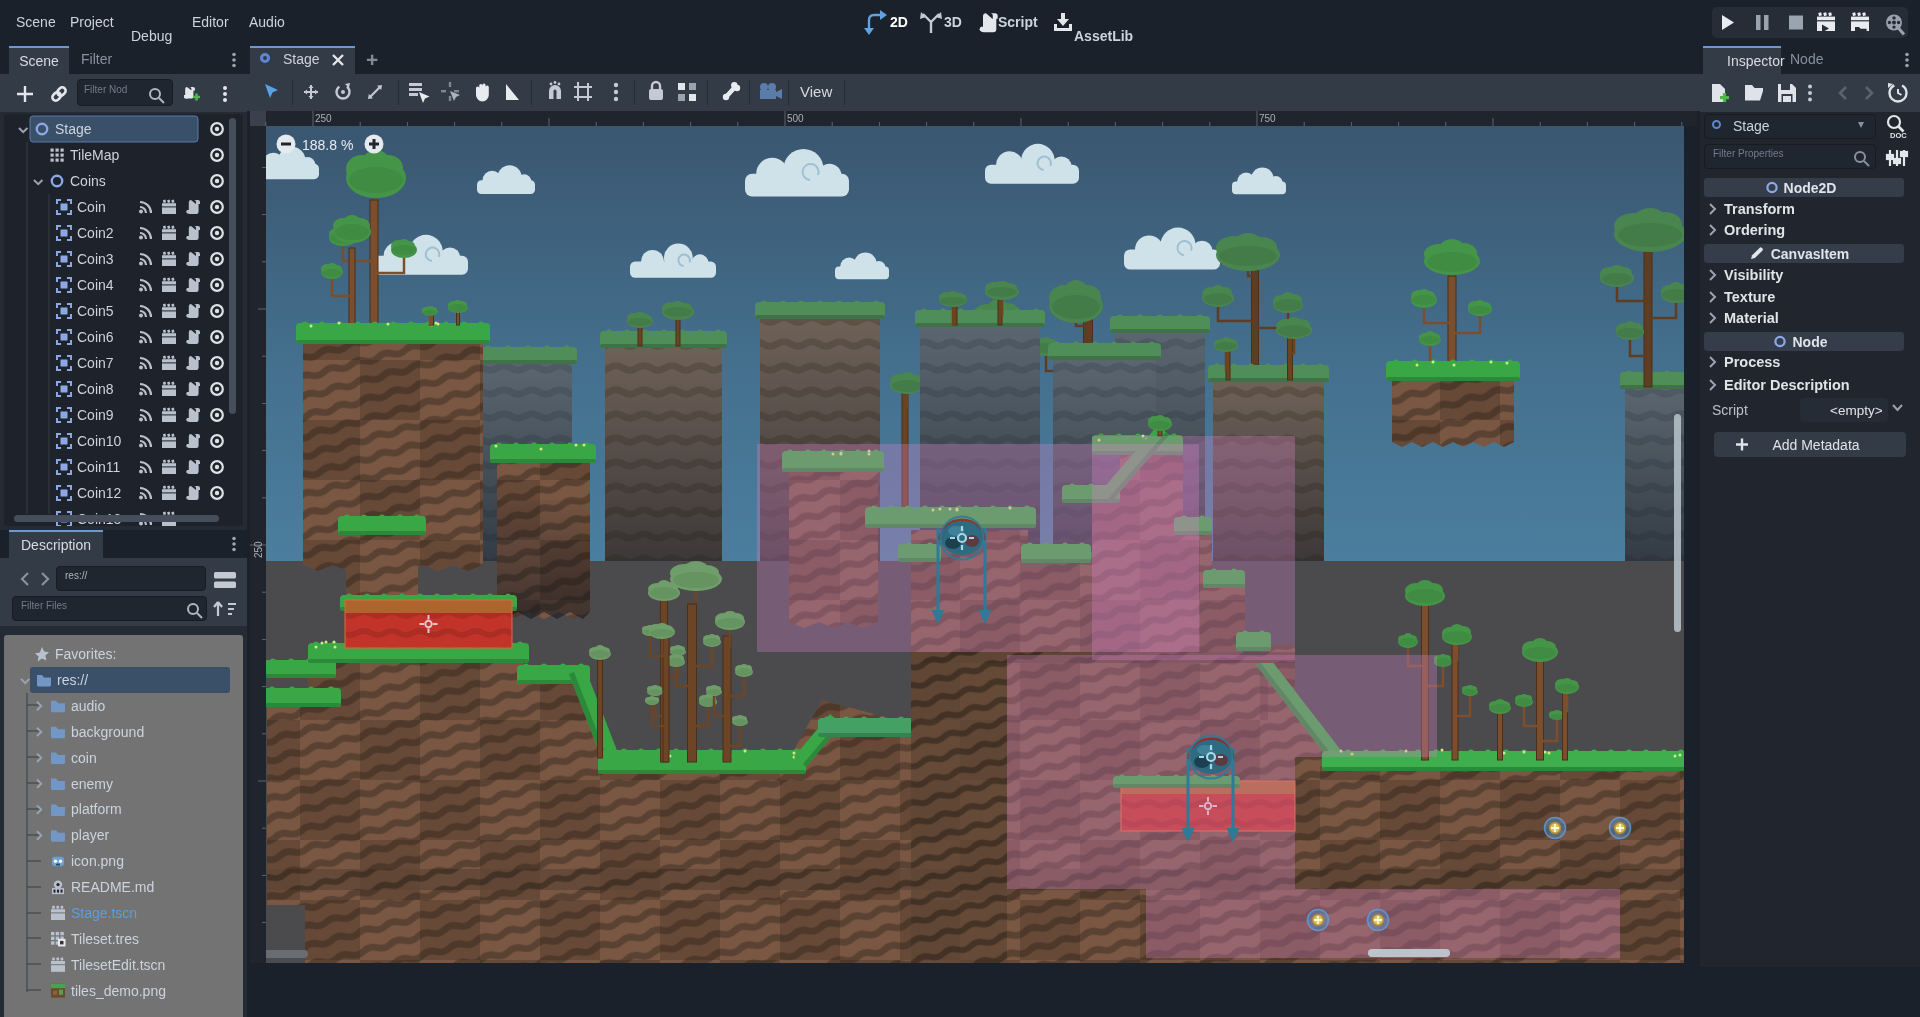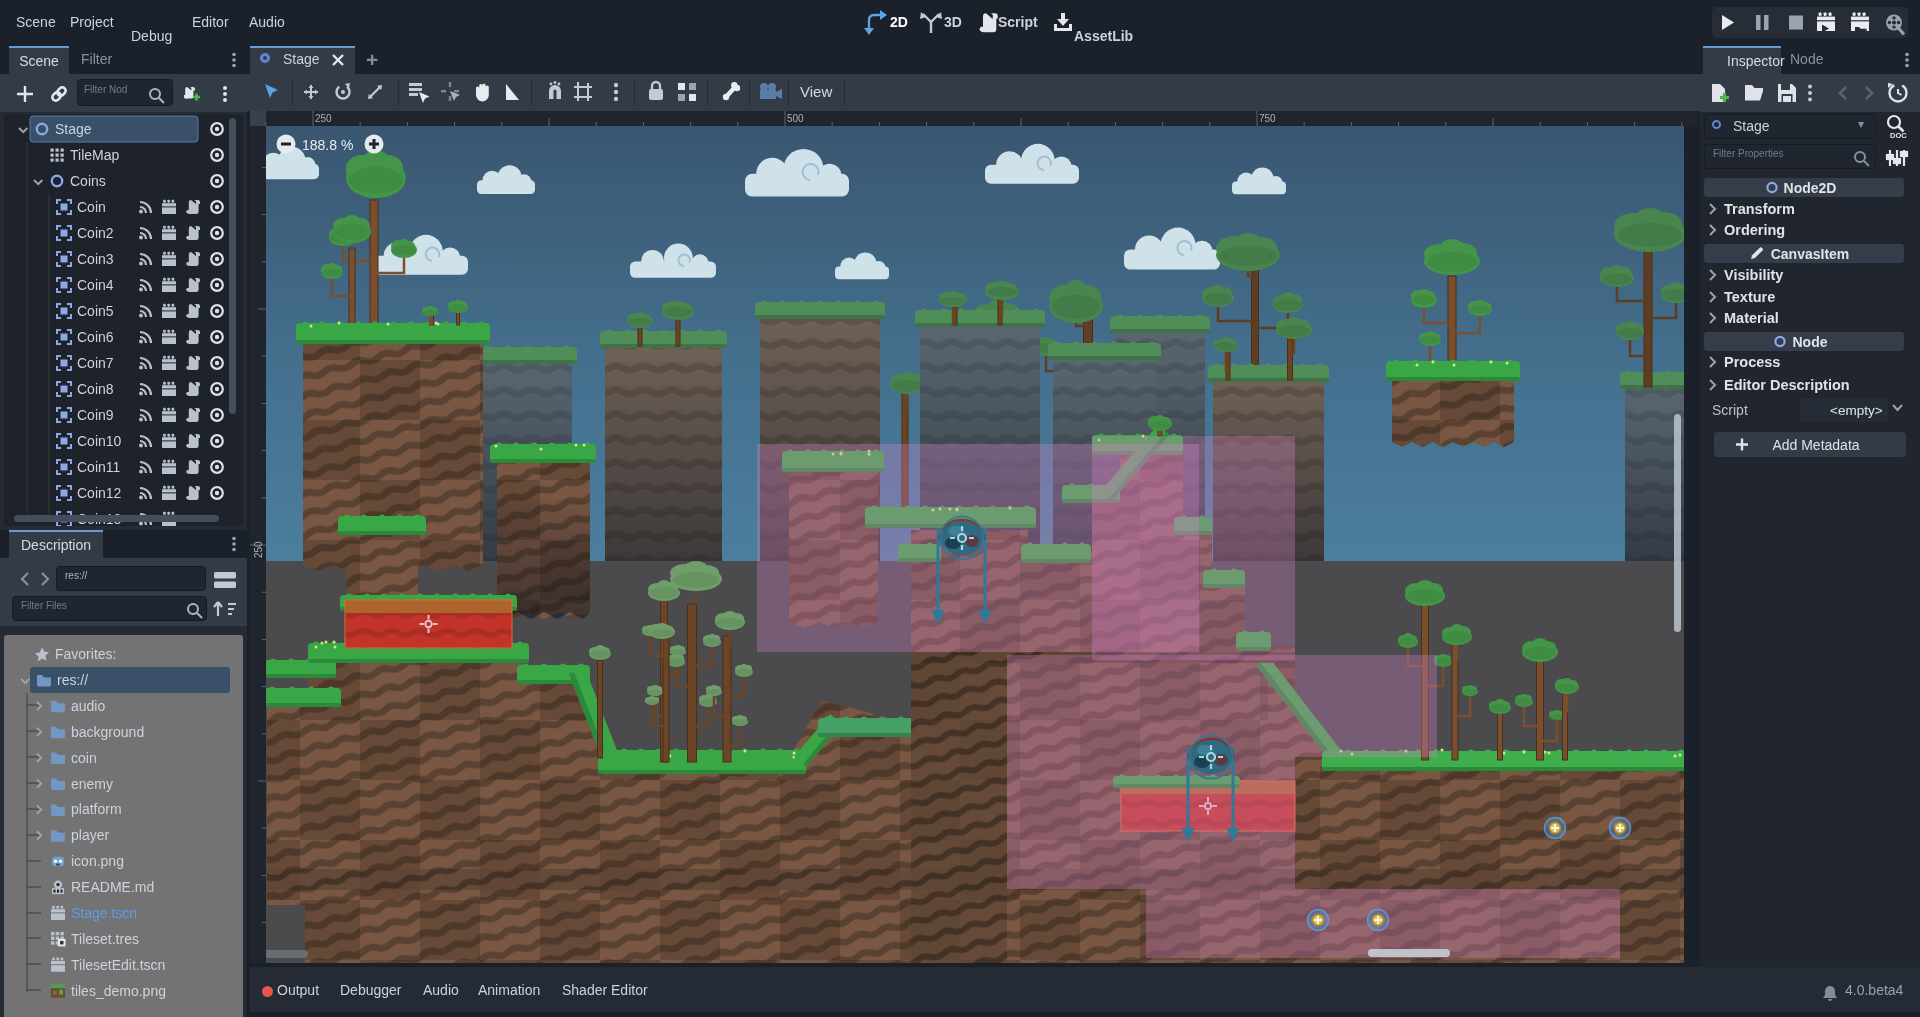--- a/index.html
+++ b/index.html
@@ -1733,26 +1733,14 @@
         </g>
         <g stroke="#e3e7ec" stroke-width="2.2">
           <path d="M190 104 v16 M197 104 v16 M204 104 v16"></path>
           <rect x="187" y="109" width="6" height="4" fill="#e3e7ec"></rect>
           <rect x="194" y="113" width="6" height="4" fill="#e3e7ec"></rect>
           <rect x="201" y="106" width="6" height="4" fill="#e3e7ec"></rect>
         </g>
       </svg>
 </div>
 
-<div class="abs" style="left:250px;top:967px;width:1670px;height:45px;background:#252b35;">
-  <span class="abs" style="left:12px;top:19px;width:11px;height:11px;border-radius:50%;background:#e5574e;"></span>
-  <span class="abs txt" style="left:27px;top:15px;">Output</span>
-  <span class="abs txt" style="left:90px;top:15px;">Debugger</span>
-  <span class="abs txt" style="left:173px;top:15px;">Audio</span>
-  <span class="abs txt" style="left:228px;top:15px;">Animation</span>
-  <span class="abs txt" style="left:312px;top:15px;">Shader Editor</span>
-  <svg class="abs" style="left:1572px;top:18px;" width="16" height="16" viewBox="0 0 16 16">
-        <path d="M8 1 a5 5 0 0 1 5 5 v4 l2 3 H1 l2-3 V6 a5 5 0 0 1 5-5 z M6 14 a2 2 0 0 0 4 0" fill="#848e9b"></path>
-      </svg>
-  <span class="abs txt" style="left:1595px;top:15px;color:#98a1ad;">4.0.beta4</span>
-</div>
 
 </div>
 
 </body></html>

